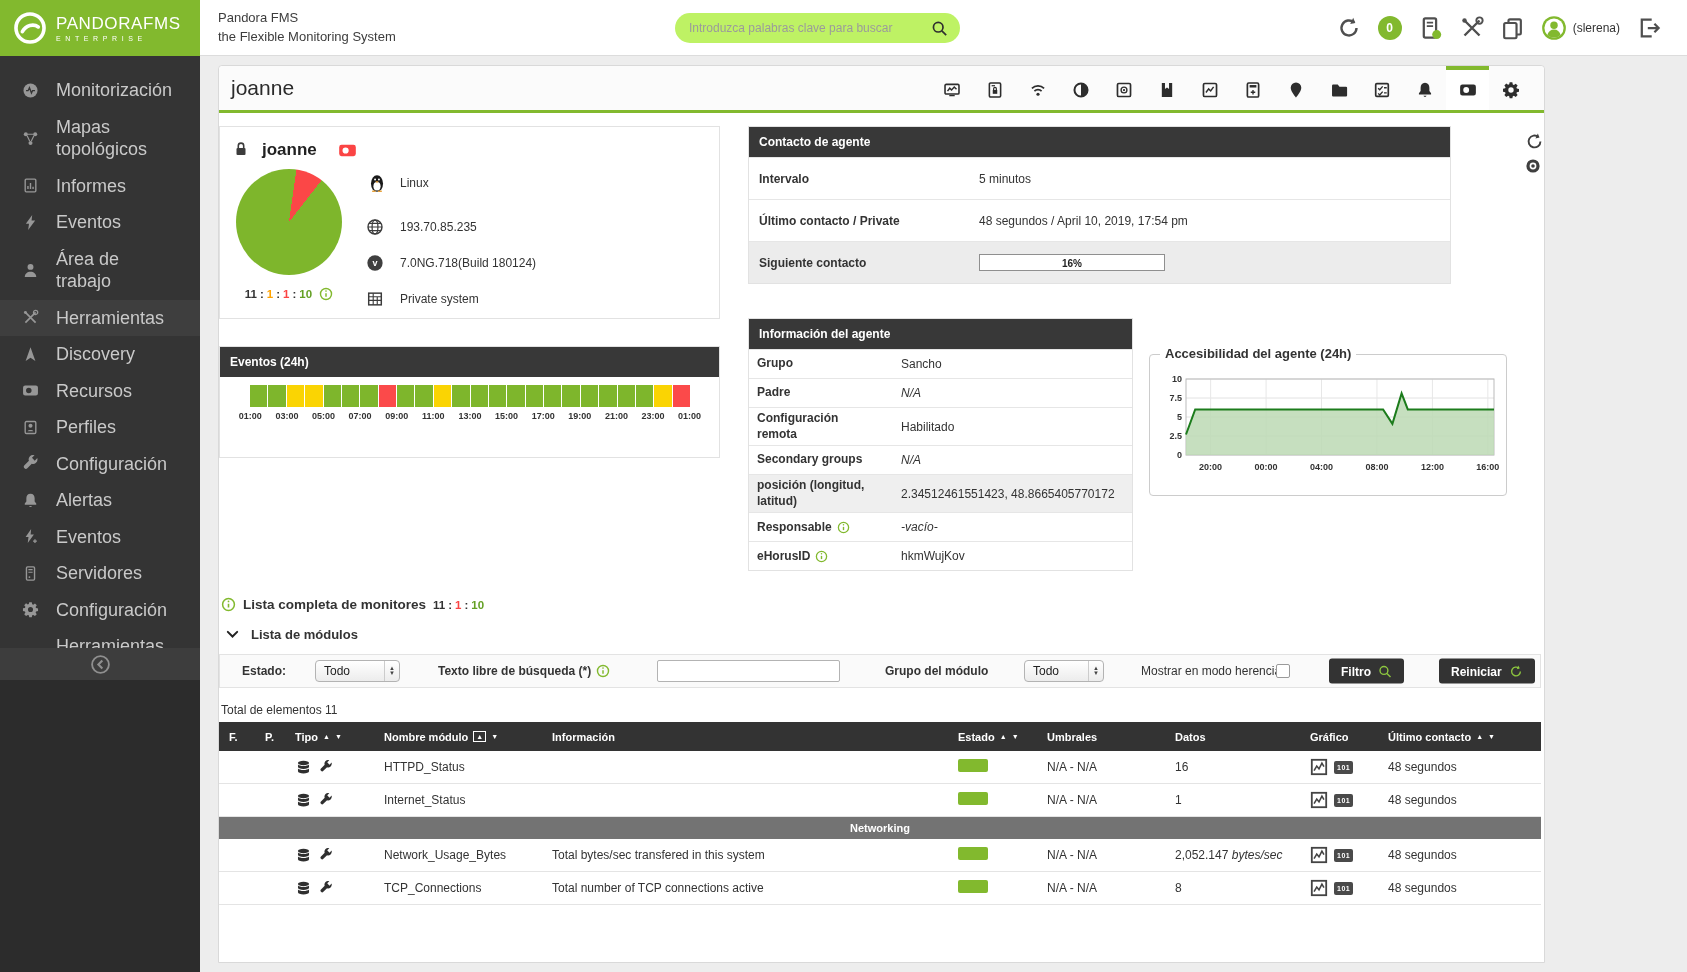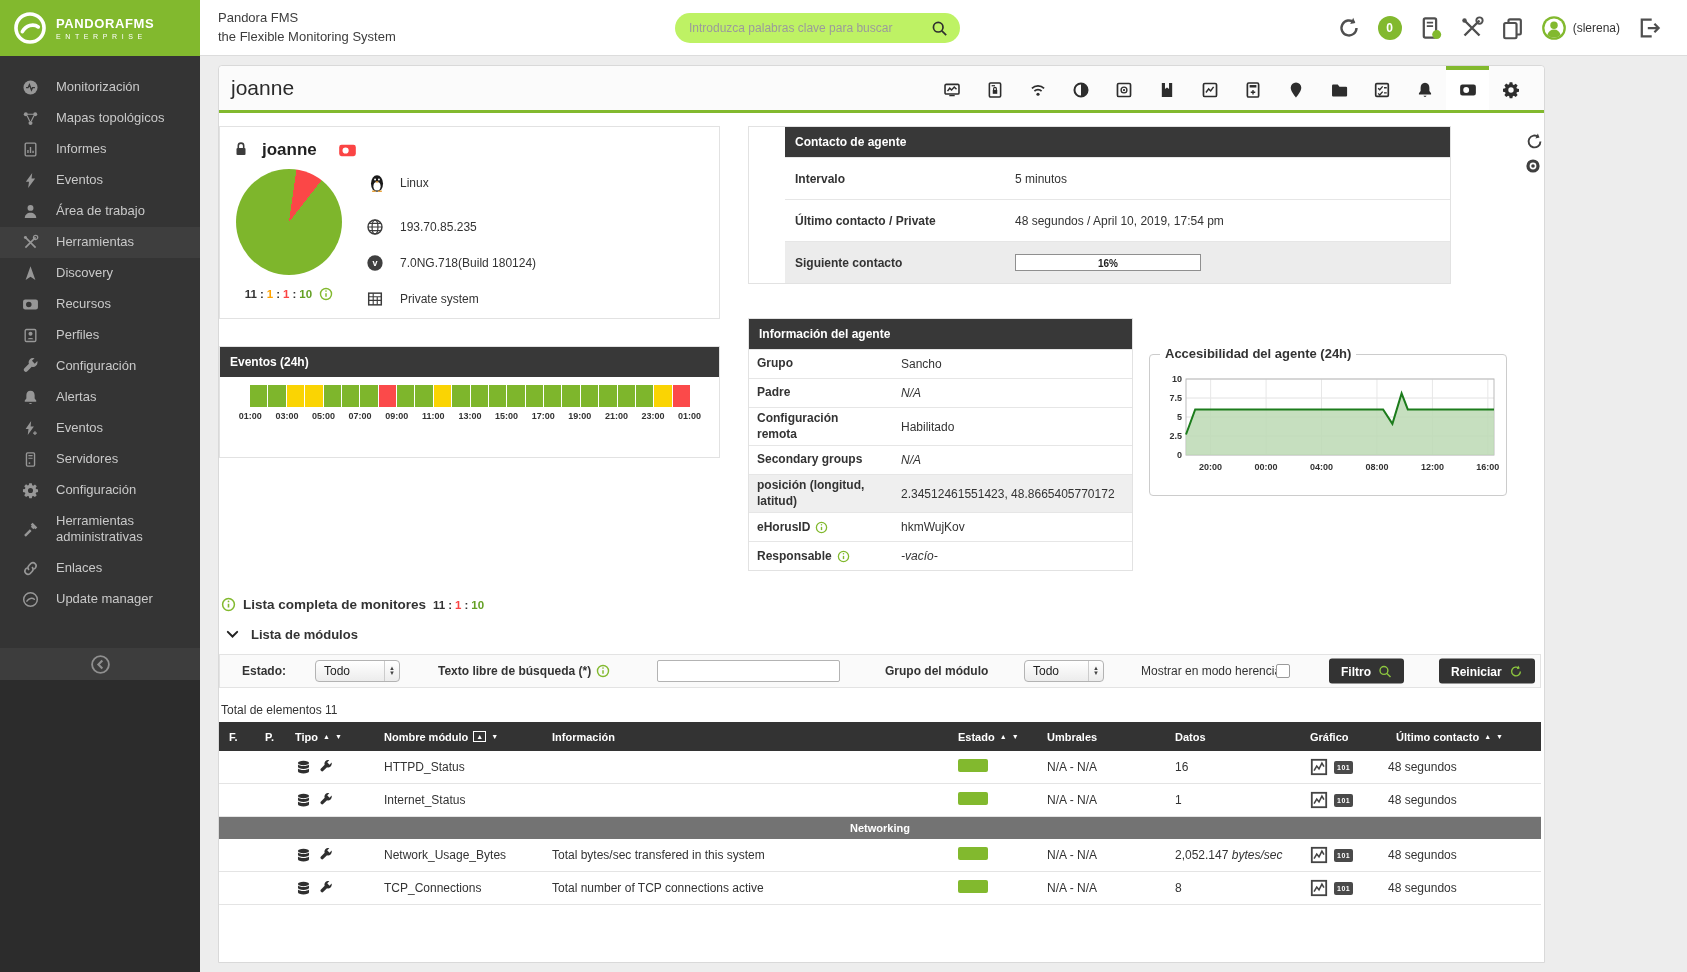--- a/index.html
+++ b/index.html
@@ -6,42 +6,42 @@
   *{box-sizing:border-box;}
   .app{position:relative;width:1687px;height:972px;background:#ededed;
        font-family:"Liberation Sans","DejaVu Sans",sans-serif;overflow:hidden;}
   svg{display:block;}
 
   
   .topbar{position:absolute;top:0;left:0;right:0;height:56px;background:#fff;
           border-bottom:1px solid #dcdcdc;z-index:6;}
   .logo{position:absolute;left:0;top:0;width:200px;height:56px;background:#82b92e;
         display:flex;align-items:center;gap:9px;padding-left:13px;color:#fff;cursor:pointer;}
-  .logo-line1{font-size:13px;font-weight:bold;letter-spacing:.6px;line-height:1;}
+  .logo-line1{font-size:17px;font-weight:normal;letter-spacing:.6px;line-height:1;}
   .logo-line2{font-size:7px;letter-spacing:4.6px;margin-top:3px;line-height:1;}
   .product{position:absolute;left:218px;top:9px;font-size:13px;color:#3d3d3d;line-height:1.45;}
   .searchbox{position:absolute;left:675px;top:13px;width:285px;height:30px;background:#bef264;
              border-radius:15px;display:flex;align-items:center;padding:0 12px;}
   .searchbox input{flex:1;border:none;background:transparent;outline:none;font-size:12px;color:#555;}
   .searchbox input::placeholder{color:#9b9b9b;}
   .search-ic{color:#2f2f2f;cursor:pointer;}
   .top-icons{position:absolute;right:0;top:0;height:56px;display:flex;align-items:center;
              gap:17px;padding-right:26px;color:#4f4f4f;}
   .top-icons>span{cursor:pointer;display:flex;align-items:center;}
   .badge{width:24px;height:24px;border-radius:50%;background:#82b92e;color:#fff;font-size:12px;
          font-weight:bold;display:flex;align-items:center;justify-content:center;}
   .uname{font-size:12px;color:#333;margin-left:-11px;cursor:default;}
 
   
   .sidebar{position:absolute;top:56px;left:0;width:200px;bottom:0;background:#343434;z-index:5;}
   #sidebar-menu{padding-top:16px;}
   .side-item{display:flex;align-items:center;gap:17px;padding:7px 0 7px 22px;cursor:pointer;}
   .side-item.hl{background:#3e3e3e;}
   .side-ic{width:17px;color:#979797;display:flex;flex:none;}
-  .side-label{font-size:13px;color:#c9c9c9;width:122px;line-height:1.25;}
+  .side-label{font-size:18px;color:#c9c9c9;width:122px;line-height:1.25;}
   .collapse-bar{position:absolute;top:592px;left:0;right:0;height:32px;background:#3d3d3d;
                 display:flex;align-items:center;justify-content:center;color:#8f8f8f;cursor:pointer;}
   .side-bottom{position:absolute;top:624px;bottom:0;left:0;right:0;background:#2c2c2c;}
 
   
   .main{position:absolute;left:200px;top:56px;right:0;bottom:0;}
   .card{position:absolute;left:18px;top:9px;width:1327px;height:898px;background:#fff;
         border:1px solid #d9d9d9;border-radius:4px 4px 0 0;}
   .title-row{height:47px;display:flex;align-items:center;background:#fbfbfb;
              border-bottom:3px solid #82b92e;border-radius:4px 4px 0 0;}
@@ -59,21 +59,21 @@
   .pie{position:absolute;left:16px;top:42px;width:106px;height:106px;border-radius:50%;}
   .a-counts{position:absolute;left:4px;top:160px;width:130px;display:flex;align-items:center;
             justify-content:center;gap:3px;font-size:11.5px;font-weight:bold;}
   .det{position:absolute;left:146px;height:24px;display:flex;align-items:center;}
   .det .ic{width:26px;color:#3c3c3c;display:flex;}
   .det .val{margin-left:8px;font-size:12px;color:#333;}
 
   
   .panel{position:absolute;border:1px solid #e2e2e2;background:#fff;}
   .p-head{background:#383838;color:#fff;font-size:12px;font-weight:bold;padding:8px 10px;}
-  .contact{left:529px;top:60px;width:703px;padding-left:36px;}
+  .contact{left:529px;top:60px;width:703px;}
   .c-row{display:flex;align-items:center;min-height:42px;border-top:1px solid #e6e6e6;
          font-size:12px;color:#333;}
   .c-row .lbl{width:230px;padding-left:10px;font-weight:bold;}
   .c-row.shade{background:#ececec;}
   .pbar{width:186px;height:17px;border:1px solid #8f8f8f;background:#fff;position:relative;}
   .pbar .fill{height:100%;background:#676767;}
   .pbar .plab{position:absolute;inset:0;text-align:center;font-size:10px;font-weight:bold;
               line-height:17px;color:#222;}
   .side-actions{position:absolute;left:1306px;top:66px;display:flex;flex-direction:column;
                 gap:7px;color:#3f3f3f;}
@@ -130,21 +130,21 @@
   .total{position:absolute;left:2px;top:637px;font-size:12px;color:#333;}
   .mtable{position:absolute;left:0;top:656px;width:1322px;font-size:12px;color:#333;}
   .thead,.trow{display:grid;grid-template-columns:38px 30px 95px 162px 410px 88px 125px 135px 80px 1fr;
                align-items:center;}
   .thead{background:#333;color:#fff;height:29px;font-size:11px;font-weight:bold;}
   .th{display:flex;align-items:center;gap:5px;}
   .th:nth-child(1){padding-left:10px;} .th:nth-child(2){padding-left:8px;}
   .th:nth-child(3){padding-left:8px;}  .th:nth-child(4){padding-left:2px;text-align:center;}
   .th:nth-child(5){padding-left:8px;}  .th:nth-child(6){padding-left:4px;}
   .th:nth-child(7){padding-left:5px;}  .th:nth-child(8){padding-left:8px;align-items:flex-end;}
-  .th:nth-child(9){padding-left:8px;}  .th:nth-child(10){padding-left:6px;margin-left:8px;}
+  .th:nth-child(9){padding-left:8px;}  .th:nth-child(10){padding-left:6px;}
   .sort{font-size:7px;line-height:1;cursor:pointer;}
   .sort.boxed{border:1px solid #fff;padding:1px 2px;}
   .trow{height:33px;border-bottom:1px solid #e4e4e4;background:#fff;}
   .td.tipo-icons{display:flex;align-items:center;gap:7px;color:#2f2f2f;padding-left:8px;}
   .td.name{padding-left:2px;cursor:pointer;}
   .td.desc{padding-left:8px;}
   .td.est{padding-left:4px;}
   .st-pill{display:inline-block;width:30px;height:13px;border-radius:2px;}
   .td.umb{padding-left:5px;} .td.datos{padding-left:8px;} .td.ult{padding-left:6px;}
   .td.g-icons{display:flex;align-items:center;gap:6px;padding-left:8px;}
@@ -655,43 +655,43 @@
     <span class="val italic">N/A</span>
   </div>
   <div class="i-row shade">
     <span class="lbl">
                 <span class="t">posición (longitud, latitud)</span>
               </span>
     <span class="val">2.34512461551423, 48.8665405770172</span>
   </div>
   <div class="i-row">
     <span class="lbl">
+                <span class="t">Responsable</span>
+                <span style="display:flex">
+                  <svg width="13" height="13" viewBox="0 0 16 16">
+                    <circle cx="8" cy="8" r="6.3" fill="none" stroke="#82b92e" stroke-width="1.6"></circle>
+                    <path d="M8 7.2v4" stroke="#82b92e" stroke-width="1.7"></path>
+                    <circle cx="8" cy="4.7" r=".95" fill="#82b92e"></circle>
+                  </svg>
+                </span>
+              </span>
+    <span class="val italic">-vacío-</span>
+  </div>
+  <div class="i-row">
+    <span class="lbl">
                 <span class="t">eHorusID</span>
                 <span style="display:flex">
                   <svg width="13" height="13" viewBox="0 0 16 16">
                     <circle cx="8" cy="8" r="6.3" fill="none" stroke="#82b92e" stroke-width="1.6"></circle>
                     <path d="M8 7.2v4" stroke="#82b92e" stroke-width="1.7"></path>
                     <circle cx="8" cy="4.7" r=".95" fill="#82b92e"></circle>
                   </svg>
                 </span>
               </span>
     <span class="val">hkmWujKov</span>
-  </div>
-  <div class="i-row">
-    <span class="lbl">
-                <span class="t">Responsable</span>
-                <span style="display:flex">
-                  <svg width="13" height="13" viewBox="0 0 16 16">
-                    <circle cx="8" cy="8" r="6.3" fill="none" stroke="#82b92e" stroke-width="1.6"></circle>
-                    <path d="M8 7.2v4" stroke="#82b92e" stroke-width="1.7"></path>
-                    <circle cx="8" cy="4.7" r=".95" fill="#82b92e"></circle>
-                  </svg>
-                </span>
-              </span>
-    <span class="val italic">-vacío-</span>
   </div>
           </div>
       </div>
 
       <div class="fieldset">
         <span class="legend">Accesibilidad del agente (24h)</span>
         <div id="access-chart">
             <svg width="354" height="118" viewBox="0 0 354 118" style="margin-top:12px">
               <line x1="36" y1="88" x2="344" y2="88" stroke="#e2e2e2"></line>
               <line x1="36" y1="69" x2="344" y2="69" stroke="#e2e2e2"></line>

